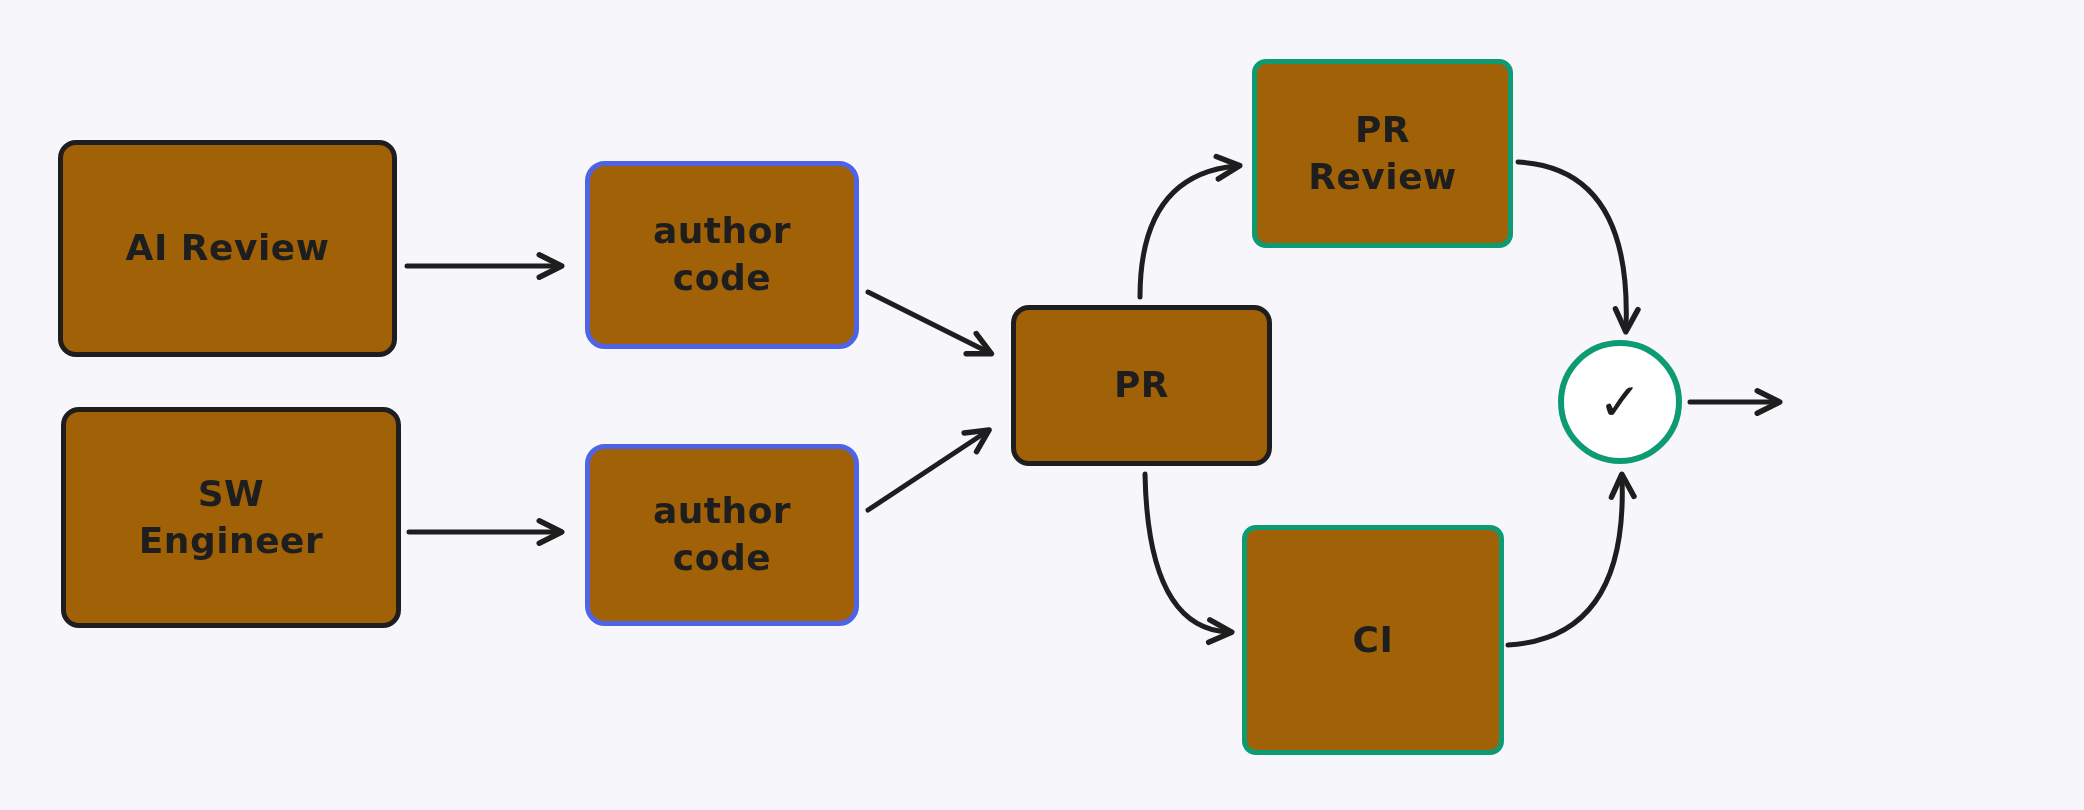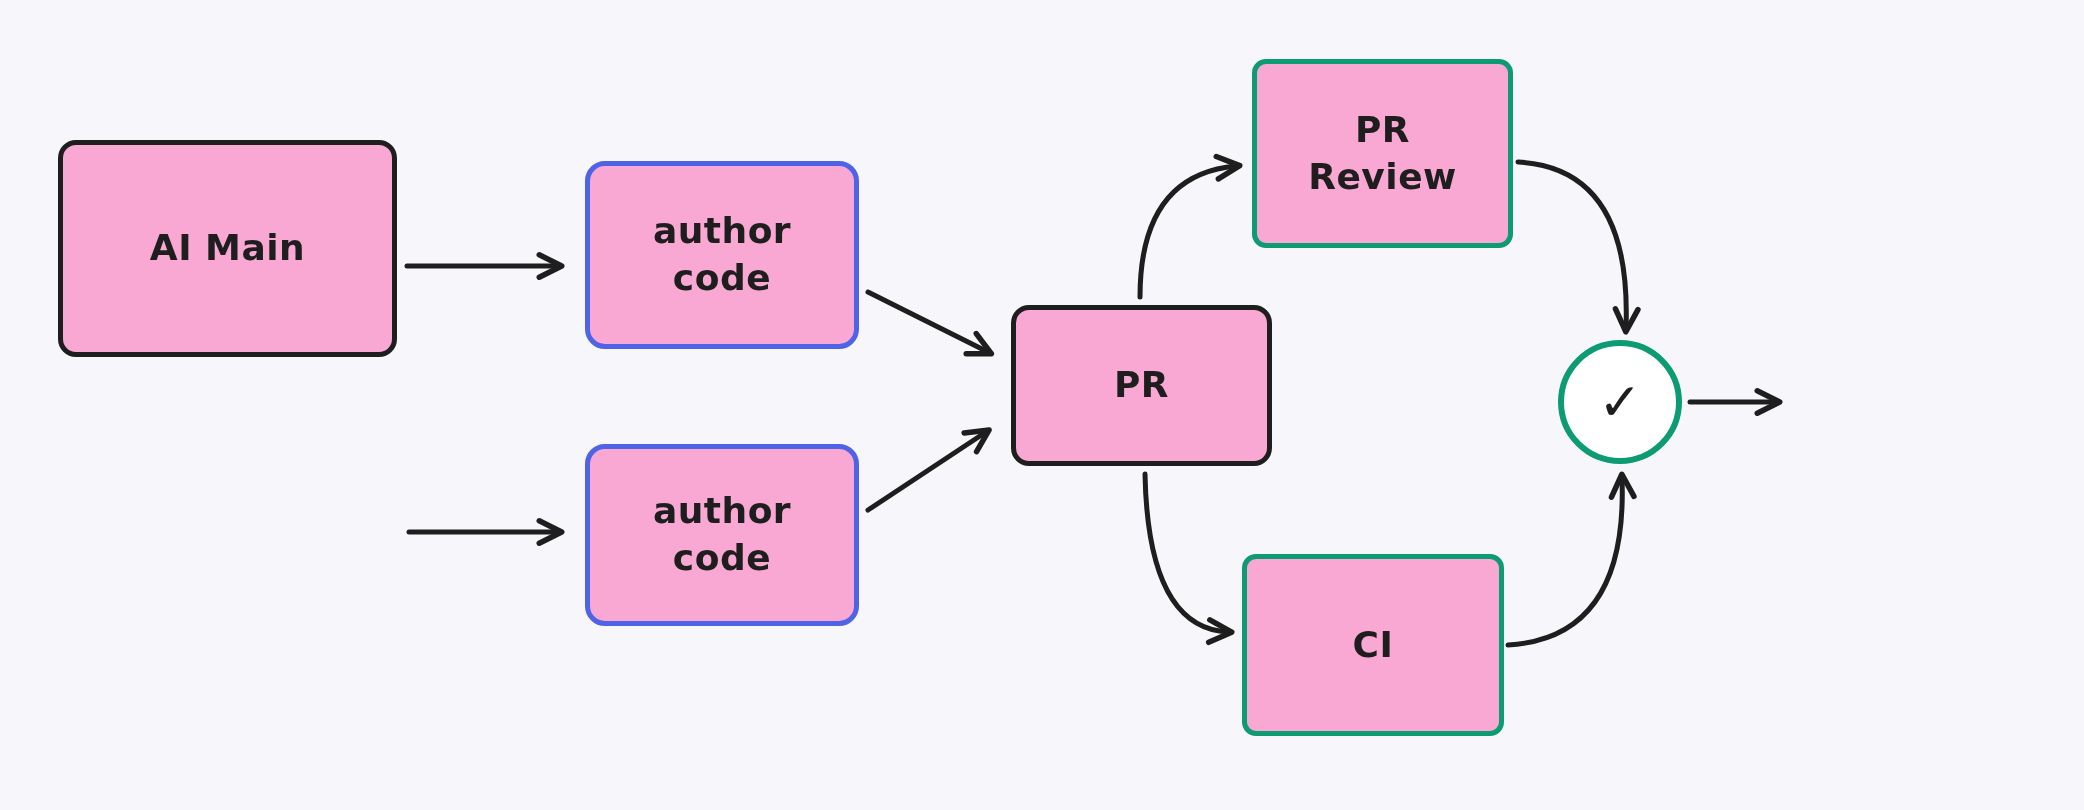--- a/index.html
+++ b/index.html
@@ -19,21 +19,21 @@
   .edges-layer {
     position: absolute;
     left: 0;
     top: 0;
     width: 2084px;
     height: 810px;
   }
   .node {
     position: absolute;
     box-sizing: border-box;
-    background: #f9a8d4;
+    background: #a16207;
     border: 5px solid #1e1e1e;
     border-radius: 18px;
     display: flex;
     align-items: center;
     justify-content: center;
     text-align: center;
   }
   .node--blue   { border-color: #4f63e7; border-radius: 20px; }
   .node--green  { border-color: #0c9b72; border-radius: 14px; }
   .node-label {
@@ -64,21 +64,21 @@
     color: #1e1e1e;
     line-height: 1;
   }
   
   .n-ai-agent      { left: 58px;   top: 140px; width: 339px; height: 217px; }
   .n-sw-engineer   { left: 61px;   top: 407px; width: 340px; height: 221px; }
   .n-author-top    { left: 585px;  top: 161px; width: 274px; height: 188px; }
   .n-author-bottom { left: 585px;  top: 444px; width: 274px; height: 182px; }
   .n-pr            { left: 1011px; top: 305px; width: 261px; height: 161px; }
   .n-pr-review     { left: 1252px; top: 59px;  width: 261px; height: 189px; }
-  .n-ci            { left: 1242px; top: 554px; width: 262px; height: 182px; }
+  .n-ci            { left: 1242px; top: 525px; width: 262px; height: 230px; }
   .n-main-branch   { left: 1793px; top: 311px; width: 261px; height: 184px; }
 </style>
 </head>
 <body>
 
 <div class="canvas">
 
   <svg class="edges-layer" width="2084" height="810" viewBox="0 0 2084 810" fill="none" xmlns="http://www.w3.org/2000/svg">
     <defs>
       <marker id="arrowhead" viewBox="0 0 12 12" refX="9" refY="6" markerWidth="6" markerHeight="6" markerUnits="strokeWidth" orient="auto">
@@ -99,23 +99,27 @@
     <path d="M 1145 474 Q 1148 628 1228 632" stroke="#1e1e1e" stroke-width="5" stroke-linecap="round" marker-end="url(#arrowhead)"></path>
 
     <path d="M 1518 162 Q 1632 168 1626 328" stroke="#1e1e1e" stroke-width="5" stroke-linecap="round" marker-end="url(#arrowhead)"></path>
 
     <path d="M 1508 645 Q 1628 638 1622 478" stroke="#1e1e1e" stroke-width="5" stroke-linecap="round" marker-end="url(#arrowhead)"></path>
 
     <path d="M 1690 402 L 1776 402" stroke="#1e1e1e" stroke-width="5" stroke-linecap="round" marker-end="url(#arrowhead)"></path>
   </svg>
 
   <div class="node n-ai-agent">
-    <span class="node-label">AI Main</span>
+    <span class="node-label">AI Review</span>
   </div>
 
+  <div class="node n-sw-engineer">
+    <span class="node-label">SW
+Engineer</span>
+  </div>
 
   <div class="node node--blue n-author-top">
     <span class="node-label">author
 code</span>
   </div>
 
   <div class="node node--blue n-author-bottom">
     <span class="node-label">author
 code</span>
   </div>

